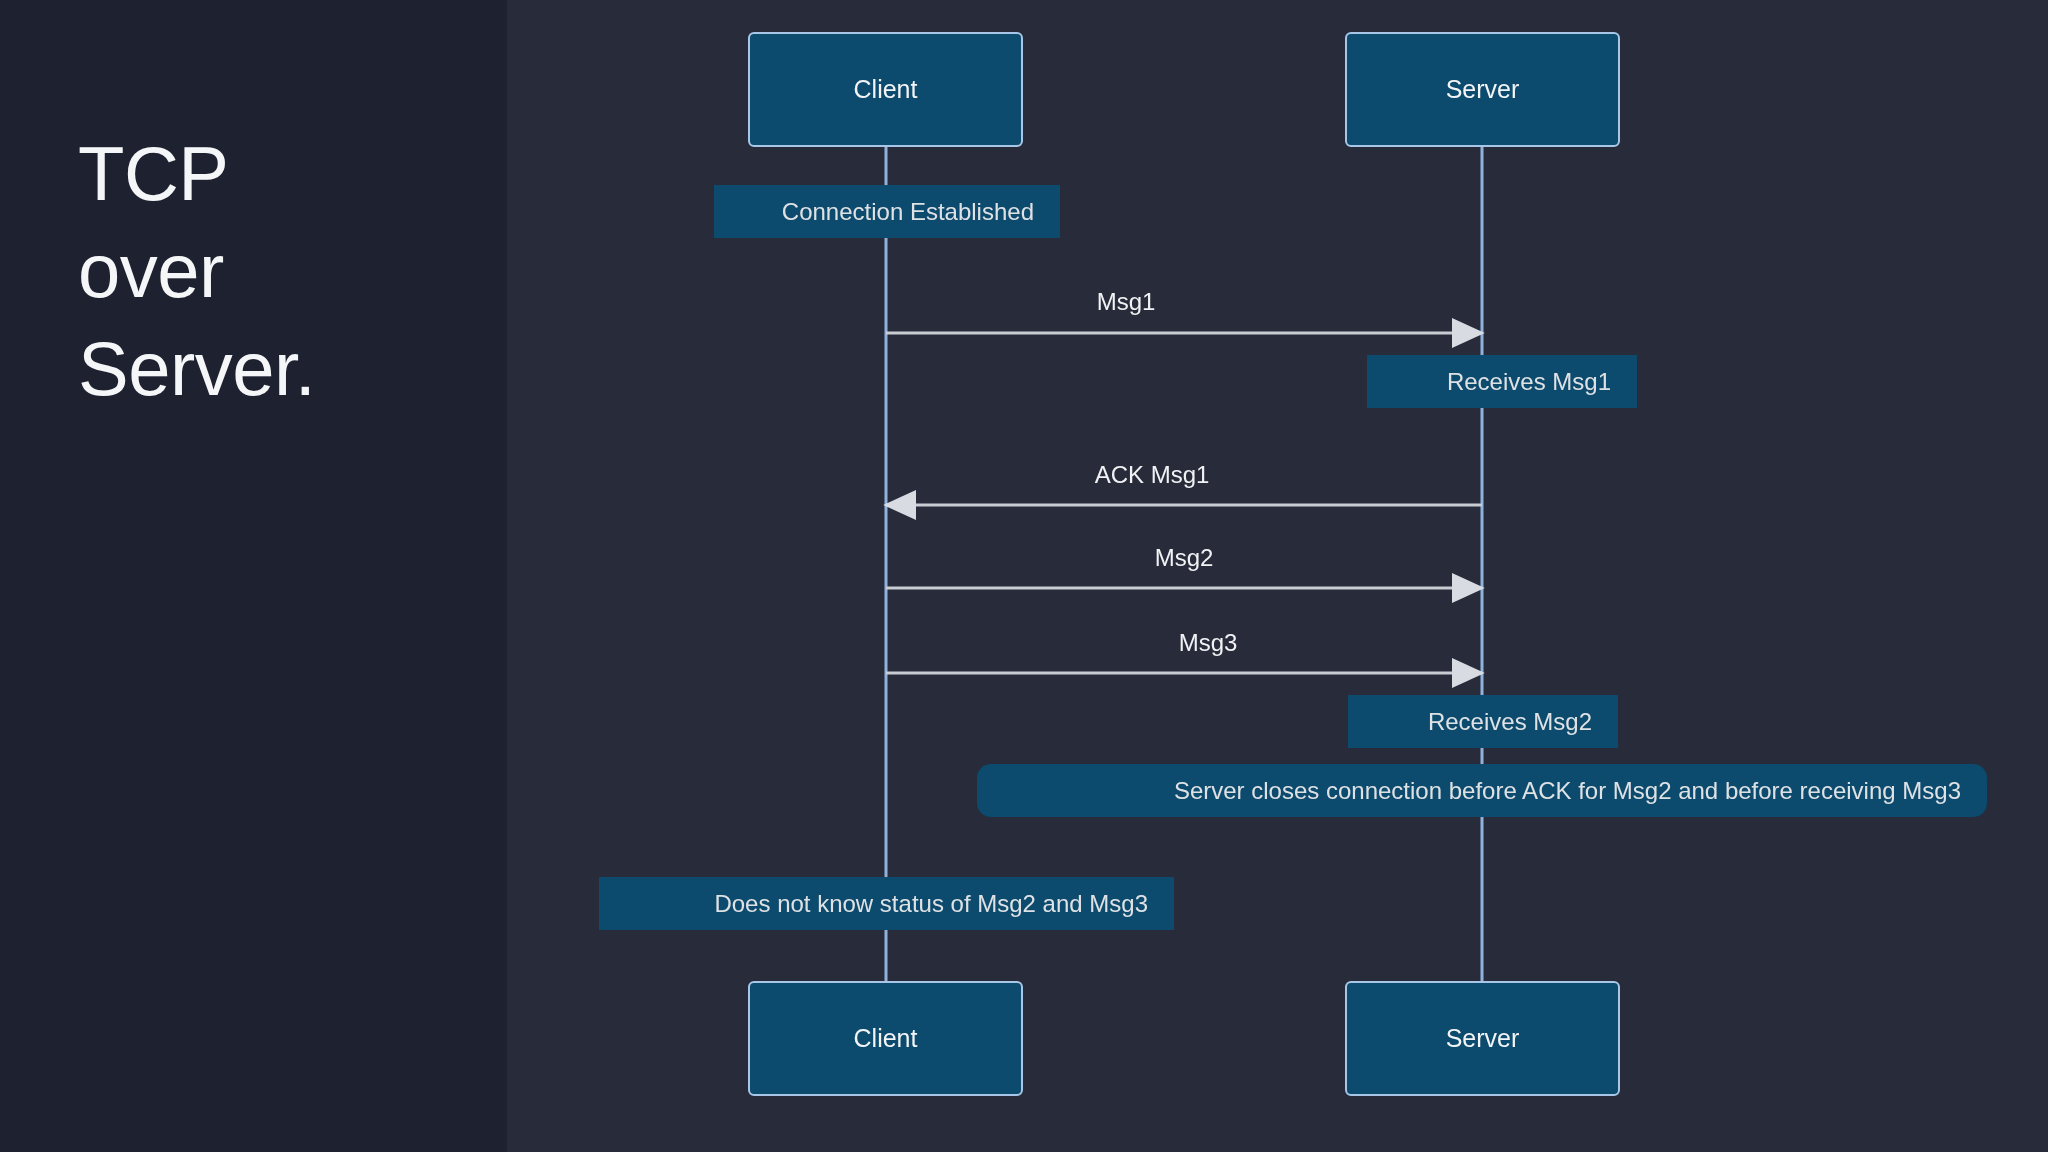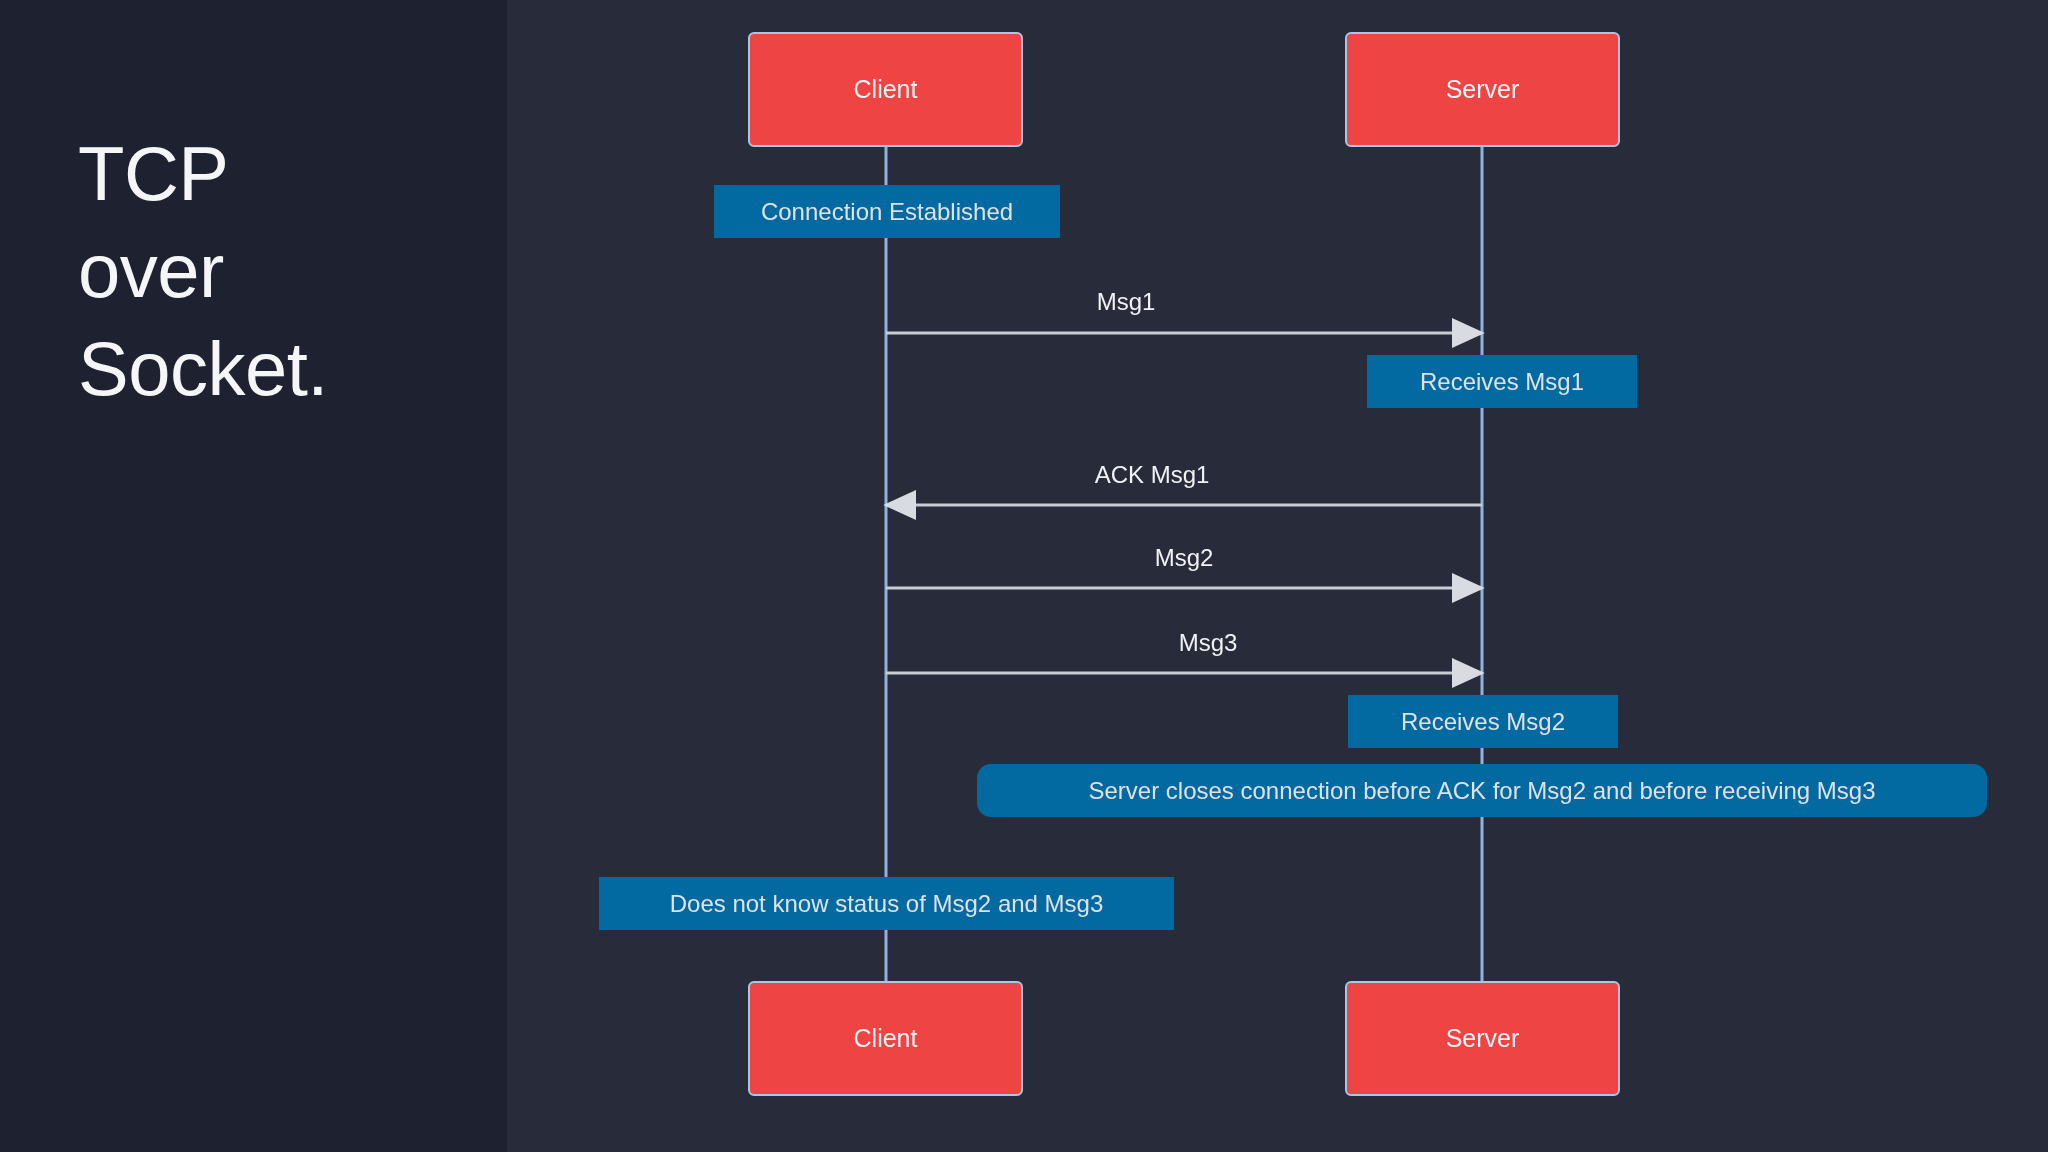--- a/index.html
+++ b/index.html
@@ -51,40 +51,40 @@
     white-space: pre-line;
   }
   .diagram-svg {
     position: absolute;
     left: 0; top: 0;
     width: 2048px;
     height: 1152px;
   }
   .actor-box {
     position: absolute;
-    background: #ef4444;
+    background: #0c4a6e;
     border: 2px solid #a8c7e8;
     border-radius: 6px;
     box-sizing: border-box;
     display: flex;
     align-items: center;
     justify-content: center;
   }
   .actor-label {
     color: #f2f4f6;
     font-size: 25px;
     font-weight: 400;
   }
   .note-box {
     position: absolute;
-    background: #0369a1;
+    background: #0c4a6e;
     box-sizing: border-box;
     display: flex;
     align-items: center;
-    justify-content: center;
+    justify-content: flex-end;
     padding: 0 26px;
   }
   .note-label {
     color: #dfe2e4;
     font-size: 24px;
     font-weight: 400;
     white-space: nowrap;
   }
   .msg-label {
     position: absolute;
@@ -98,21 +98,21 @@
 </head>
 <body>
 
 <div id="root">
 
   <div class="left-panel"></div>
   <div class="right-panel"></div>
 
   <div class="title">TCP
 over
-Socket.</div>
+Server.</div>
 
   <svg class="diagram-svg" viewBox="0 0 2048 1152">
     <defs>
       <marker id="arrow-right" viewBox="0 0 12 12" refX="11" refY="6" markerWidth="11" markerHeight="11" orient="auto-start-reverse">
         <path d="M 0 0.5 L 12 6 L 0 11.5 z" fill="#d8dce2"></path>
       </marker>
       <marker id="arrow-left" viewBox="0 0 12 12" refX="11" refY="6" markerWidth="11" markerHeight="11" orient="auto-start-reverse">
         <path d="M 0 0.5 L 12 6 L 0 11.5 z" fill="#d8dce2"></path>
       </marker>
     </defs>

